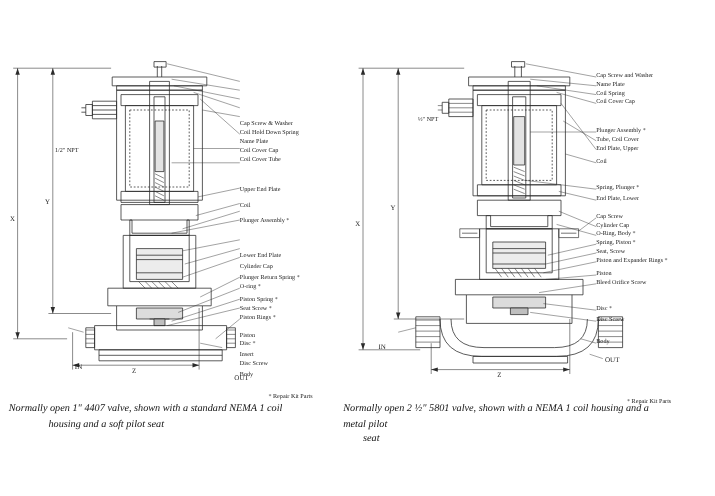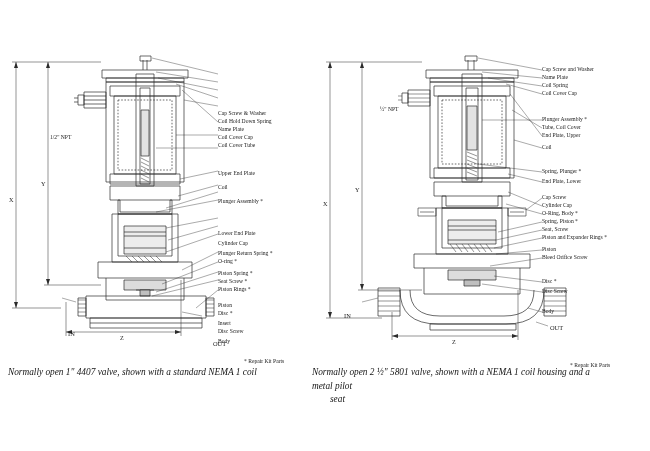--- a/index.html
+++ b/index.html
@@ -361,20 +361,21 @@
     <div class="lbl" style="left:220px; top:214px;">Bleed Orifice Screw</div>
     <div class="lbl" style="left:220px; top:238px;">Disc *</div>
     <div class="lbl" style="left:220px; top:248px;">Disc Screw</div>
     <div class="lbl" style="left:220px; top:268px;">Body</div>
 
     <div class="footnote" style="left:248px; top:322px;">* Repair Kit Parts</div>
   </div>
 
   <div class="caption cap-left">
     <span class="cap-line1">Normally open 1" 4407 valve, shown with a standard NEMA 1 coil</span>
+    <span class="cap-line2">housing and a soft pilot seat</span>
   </div>
 
   <div class="caption cap-right">
     <span class="cap-line1">Normally open 2 ½" 5801 valve, shown with a NEMA 1 coil housing and a metal pilot</span>
     <span class="cap-line2">seat</span>
   </div>
 
 </div>
 
 </body></html>

